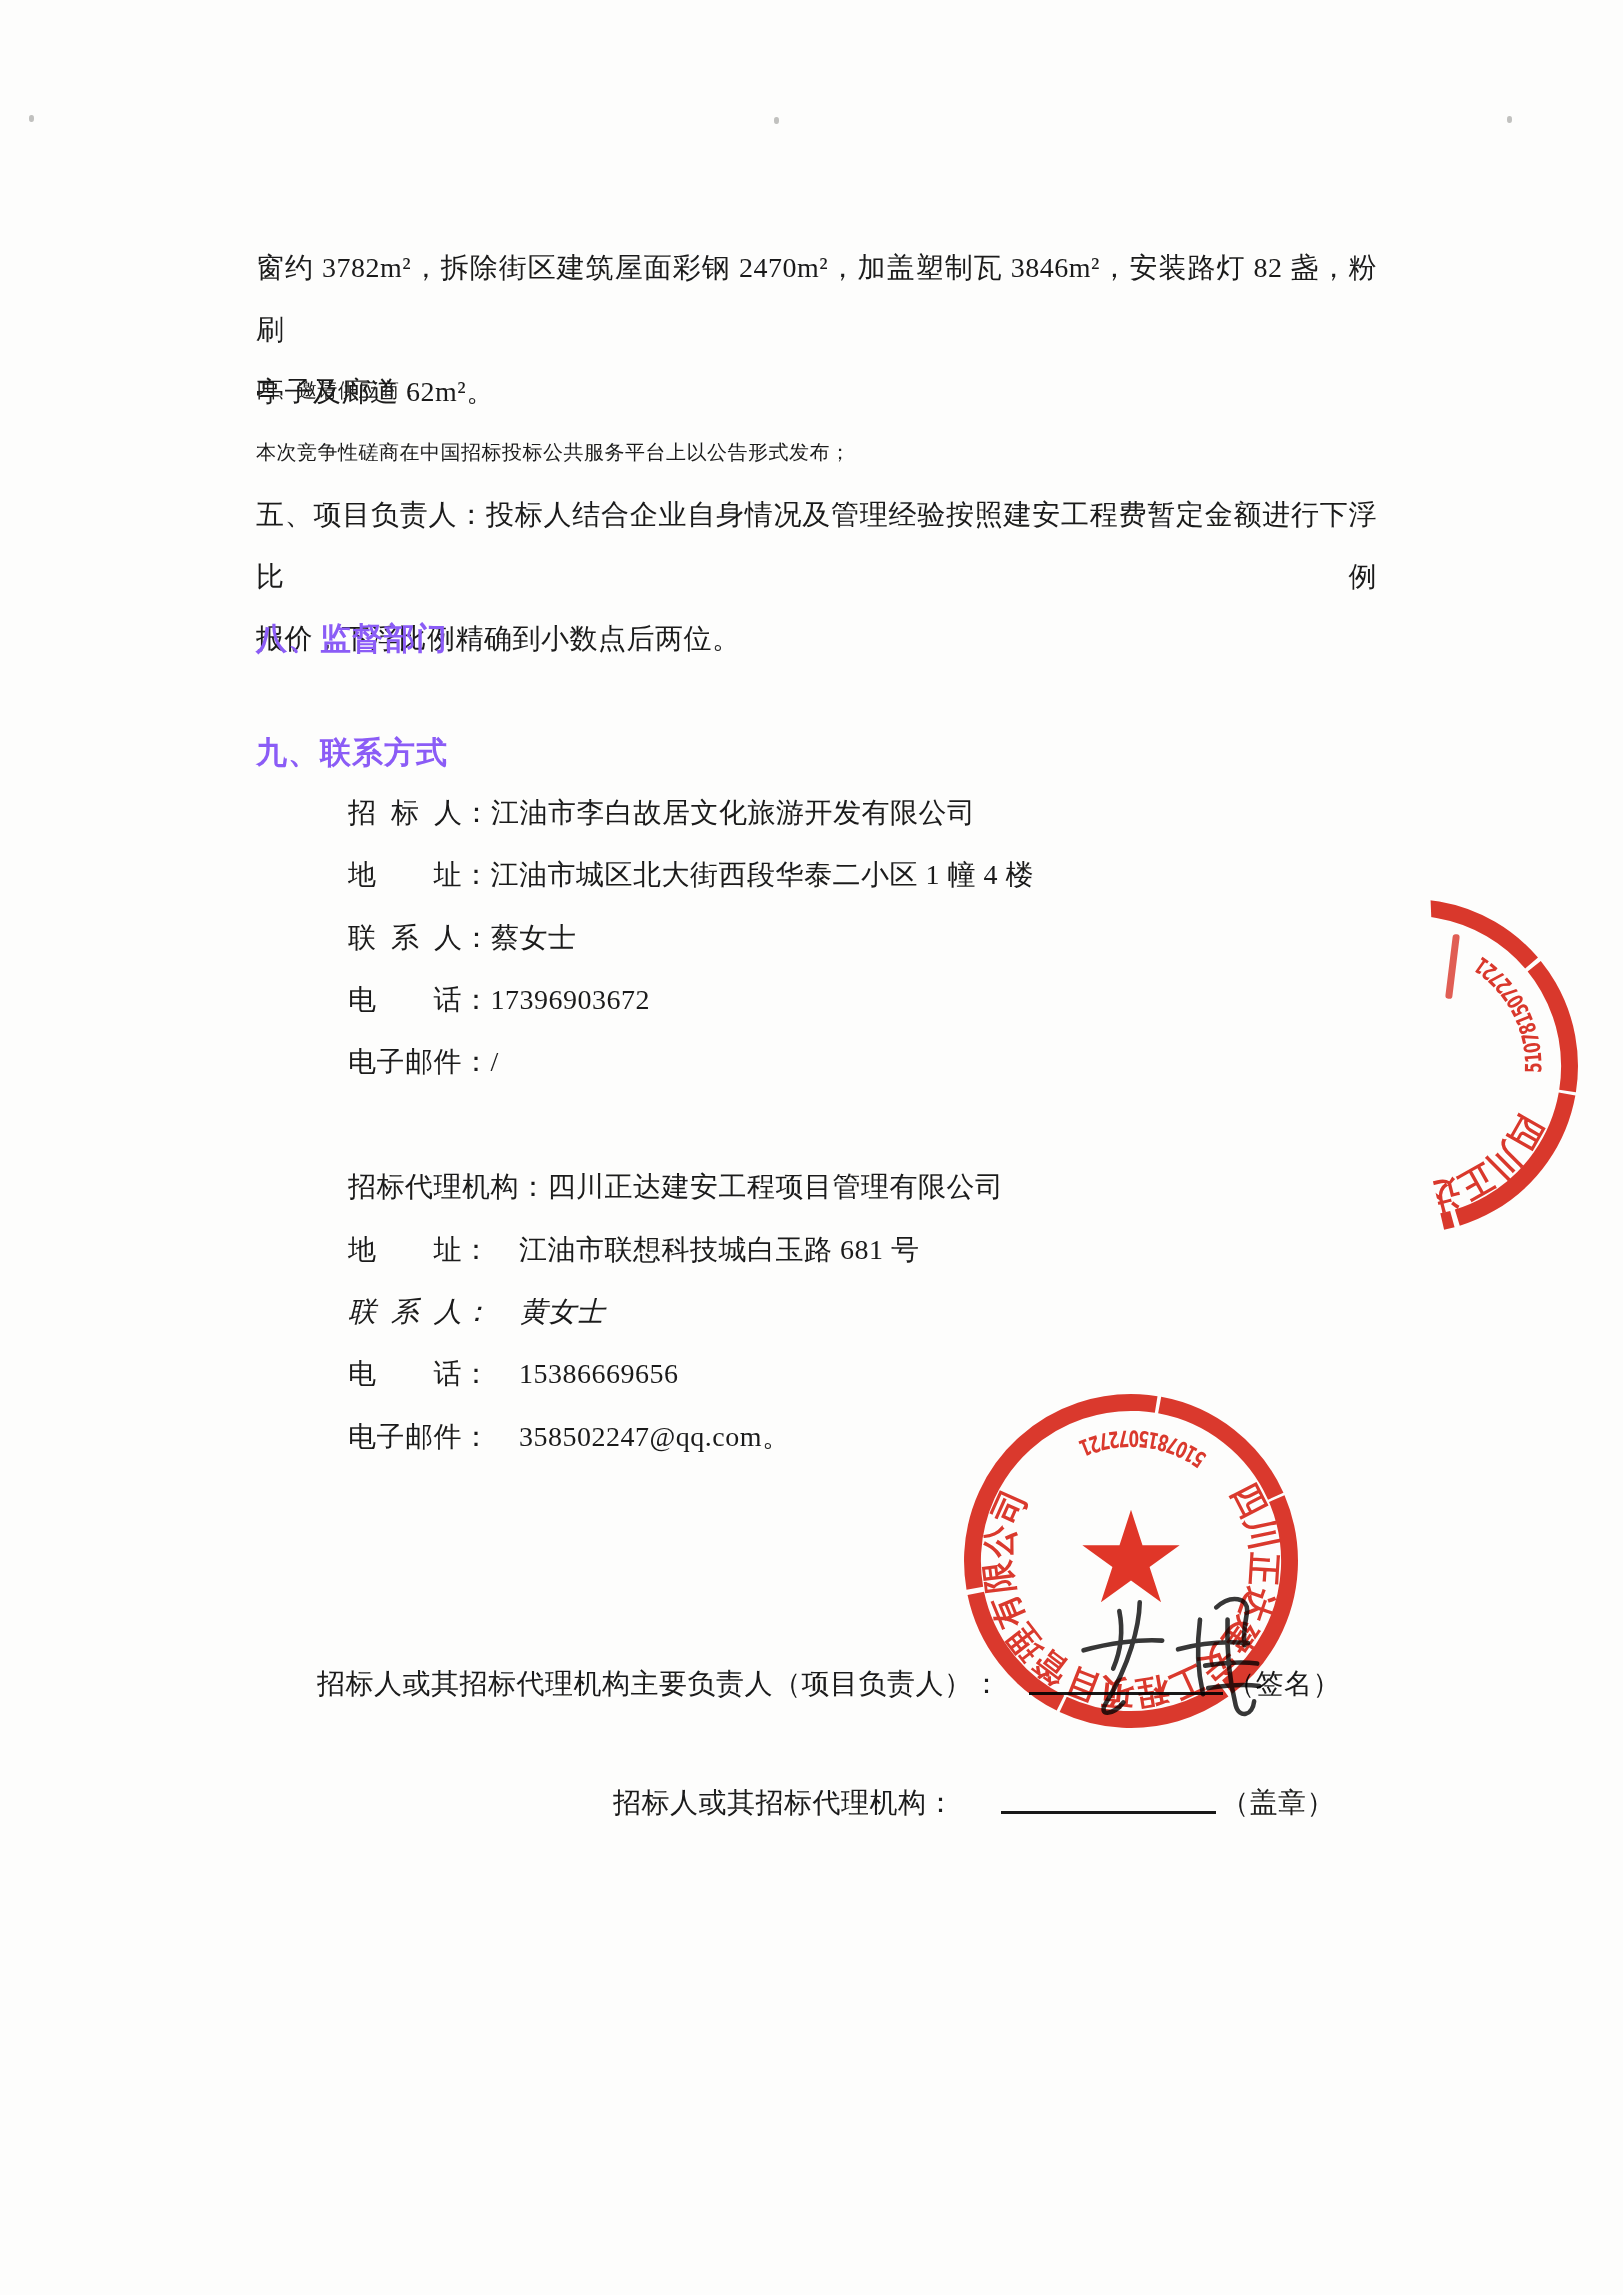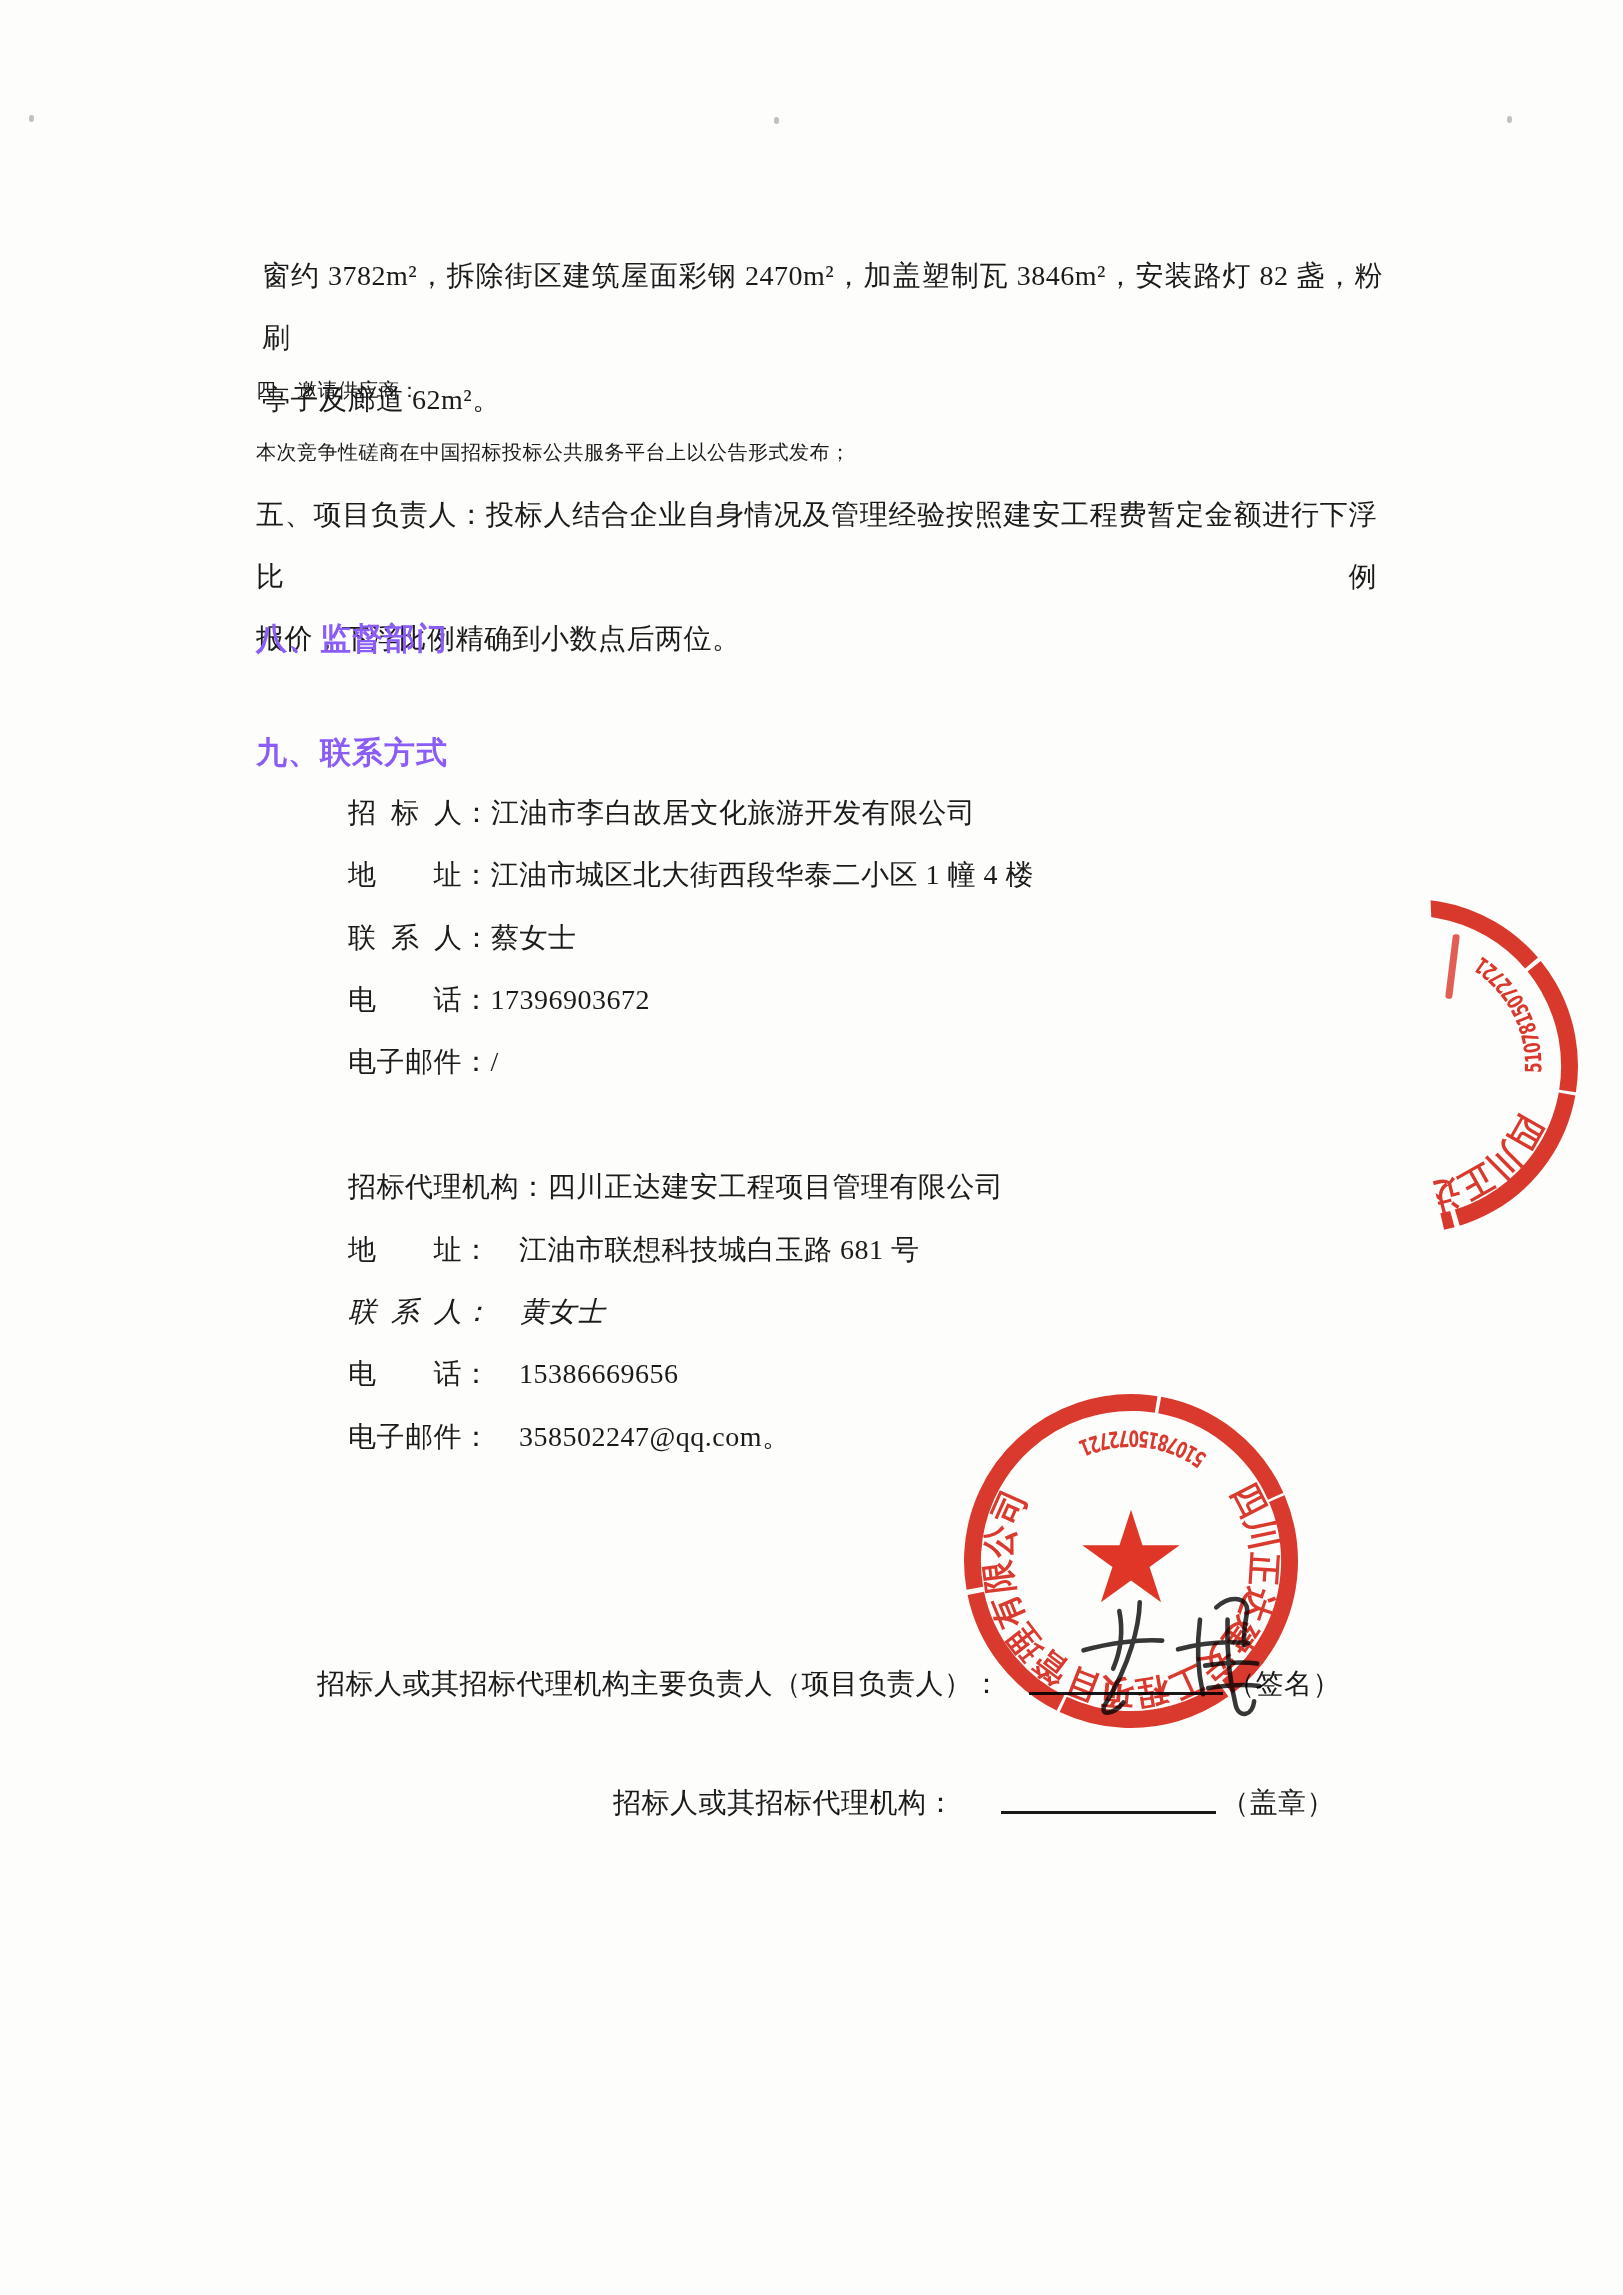--- a/index.html
+++ b/index.html
@@ -28,21 +28,21 @@
 </style>
 </head>
 <body>
 
 <div class="page">
 
   <div class="speck" style="left:29px;top:115px;"></div>
   <div class="speck" style="left:774px;top:117px;"></div>
   <div class="speck" style="left:1507px;top:116px;"></div>
 
-  <div class="para" style="top:245px;margin-left:6px;">
+  <div class="para" style="top:237px;">
     <div class="jline">窗约 3782m²，拆除街区建筑屋面彩钢 2470m²，加盖塑制瓦 3846m²，安装路灯 82 盏，粉刷</div>
     <div class="pline">亭子及廊道 62m²。</div>
   </div>
 
   <div class="single" style="left:256px;top:359px;">四、邀请供应商：</div>
 
   <div class="single" style="left:256px;top:421px;">本次竞争性磋商在中国招标投标公共服务平台上以公告形式发布；</div>
 
   <div class="para" style="top:484px;">
     <div class="jline">五、项目负责人：投标人结合企业自身情况及管理经验按照建安工程费暂定金额进行下浮比例</div>

